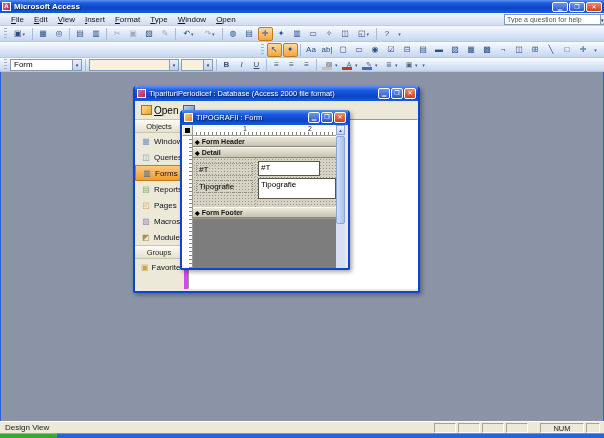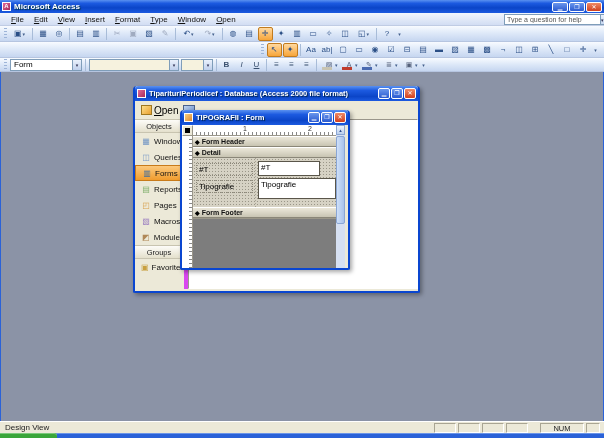--- a/index.html
+++ b/index.html
@@ -79,21 +79,21 @@
     box-shadow: inset 0 1px #6a94e8; }
   .startbtn { position:absolute; left:0; top:0; width:57px; height:5px;
     background:#3aa53a; box-shadow: inset 0 1px #7ac87a; border-radius:0 3px 0 0; }
 
   
   .xpwin { position:absolute; border:2px solid #0a46d0; border-top:none; border-radius:4px 4px 2px 2px;
     background:#ece9d8; box-shadow:2px 2px 4px rgba(0,0,0,.35); }
   .xptitle { height:15px; background:linear-gradient(180deg,#5a91f0 0%,#1c5ae0 30%,#0b45c8 70%,#1c5ae0 100%);
     border-radius:3px 3px 0 0; display:flex; align-items:center; padding:0 2px; }
   .xptitle .wicon { width:9px; height:9px; margin-right:3px; border:1px solid #fff; }
-  .xptitle .wtext { flex:1; color:#fff; font-weight:bold; font-size:7.5px; text-shadow:1px 1px 1px #024;
+  .xptitle .wtext { flex:1; color:#fff; font-weight:normal; font-size:7.5px; text-shadow:1px 1px 1px #024;
     white-space:nowrap; overflow:hidden; }
   .xbtn { width:12px; height:11px; border:1px solid #fff; border-radius:2px; margin-left:1px;
     background:linear-gradient(180deg,#6a96ec,#2a5ad0); color:#fff; font-size:6px; line-height:9px; text-align:center; }
   .xbtn.close { background:linear-gradient(180deg,#ef8a66,#d0401e); }
 
   
   #dbwin { left:133px; top:86px; width:287px; height:207px; z-index:10; }
   .dbicon { background:linear-gradient(135deg,#e06a9a,#a82a5a); }
   .dbtoolbar { height:18px; display:flex; align-items:center; padding:0 3px; gap:2px; }
   .openbtn { display:flex; align-items:center; gap:2px; padding:1px 3px; }

